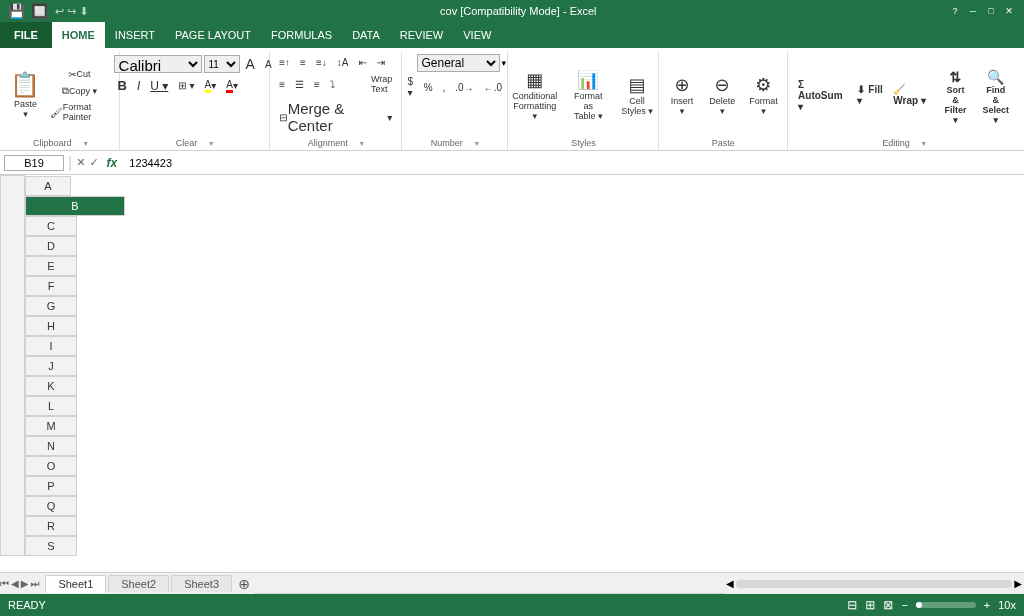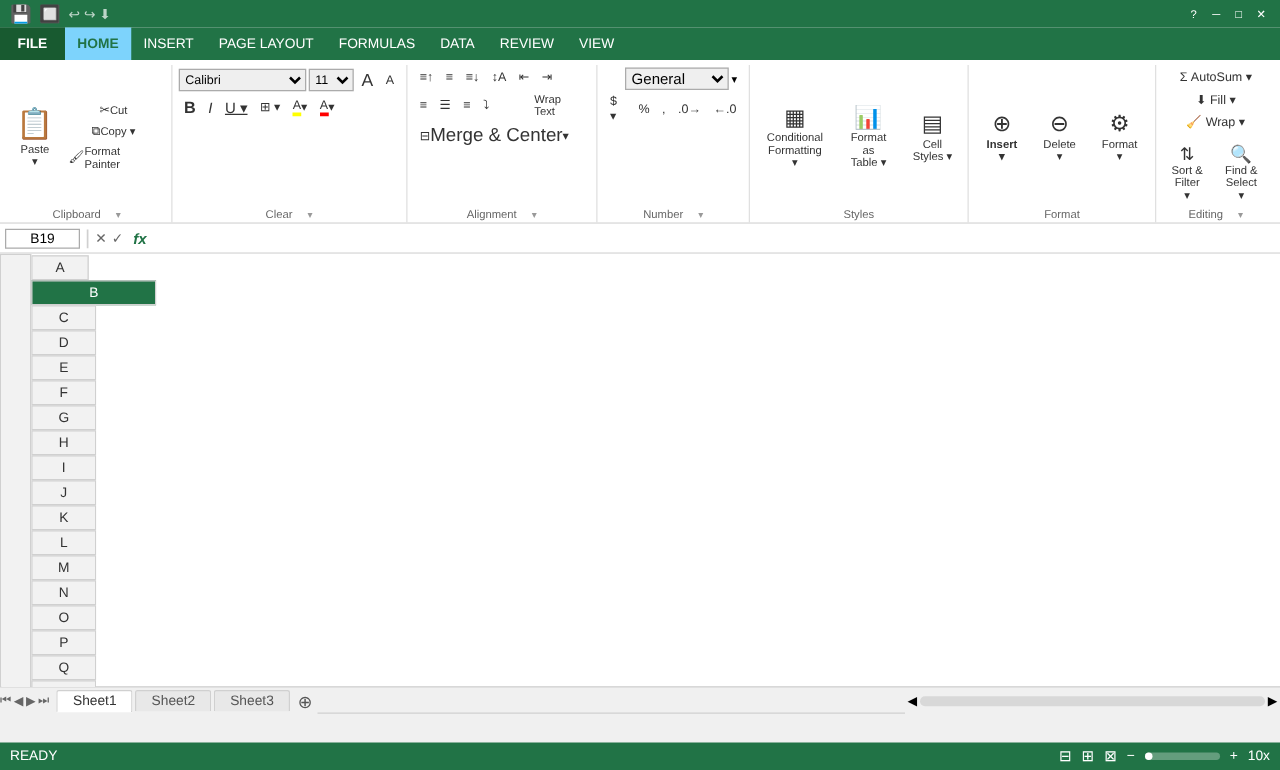--- a/index.html
+++ b/index.html
@@ -41,21 +41,21 @@
     .menu-item {
       color: white;
       padding: 0 10px;
       height: 100%;
       display: flex;
       align-items: center;
       font-size: 11px;
       cursor: pointer;
     }
     .menu-item.active {
-      background: #7dd3fc;
+      background: #ffffff;
       color: #217346;
       font-weight: bold;
     }
 
     
     .ribbon {
       background: white;
       border-bottom: 1px solid #d0d0d0;
       padding: 4px 0 0 0;
       min-height: 86px;
@@ -186,21 +186,20 @@
     
     .status-bar {
       background: #217346;
       color: white;
       height: 22px;
       display: flex;
       align-items: center;
       justify-content: space-between;
       padding: 0 8px;
       font-size: 11px;
-      margin-top: 23px;
     }
     .status-left { display: flex; align-items: center; gap: 8px; }
     .status-right { display: flex; align-items: center; gap: 8px; }
     .sheet-tab {
       padding: 2px 12px;
       border: 1px solid #d0d0d0;
       border-bottom: none;
       background: #e8e8e8;
       font-size: 11px;
       cursor: pointer;
@@ -228,43 +227,44 @@
 
     .main-layout {
       display: flex;
       flex-direction: column;
       height: 616px;
       overflow: hidden;
     }
 
     
     .font-select {
-      width: 102px;
+      width: 88px;
       height: 18px;
-      font-size: 10px;
+      font-size: 15px;
       border: 1px solid #ababab;
     }
     .font-size-select {
       width: 36px;
       height: 18px;
       font-size: 10px;
       border: 1px solid #ababab;
     }
   </style>
 </head>
 <body>
 
 <div class="main-layout">
 
   <div class="title-bar">
     <div style="display:flex;align-items:center;gap:6px;">
       <span style="font-size:14px;">💾</span>
       <span style="font-size:14px;">🔲</span>
       <span style="font-size:11px; color:rgba(255,255,255,0.7)">↩ ↪ ⬇</span>
     </div>
+    <div class="title-bar-title">cov [Compatibility Mode] - Excel</div>
     <div class="title-bar-controls">
       <span class="title-bar-btn">?</span>
       <span class="title-bar-btn">─</span>
       <span class="title-bar-btn">□</span>
       <span class="title-bar-btn">✕</span>
     </div>
   </div>
 
   <div class="menu-bar">
     <div class="menu-file">FILE</div>
@@ -397,38 +397,38 @@
         </div>
         <div class="ribbon-group-label">
           <span>Styles</span>
         </div>
       </div>
 
       <div class="ribbon-group">
         <div class="ribbon-group-inner" style="gap:4px;">
           <div class="rb-btn" style="min-width:36px;">
             <span style="font-size:18px;">⊕</span>
-            <span style="font-size:9px;font-weight:bold;">Insert ▾</span>
+            <span style="font-size:9px;">Insert ▾</span>
           </div>
           <div class="rb-btn" style="min-width:36px;">
             <span style="font-size:18px;">⊖</span>
             <span style="font-size:9px;">Delete ▾</span>
           </div>
           <div class="rb-btn" style="min-width:36px;">
             <span style="font-size:18px;">⚙</span>
             <span style="font-size:9px;">Format ▾</span>
           </div>
         </div>
         <div class="ribbon-group-label">
-          <span>Format</span>
-        </div>
-      </div>
-
-      <div class="ribbon-group">
-        <div class="ribbon-group-inner" style="flex-direction:column; gap:2px;">
+          <span>Paste</span>
+        </div>
+      </div>
+
+      <div class="ribbon-group">
+        <div class="ribbon-group-inner" style="flex-direction:row; gap:2px;font-weight:bold;">
           <div class="rb-row">
             <div class="rb-btn-sm">Σ AutoSum ▾</div>
           </div>
           <div class="rb-row">
             <div class="rb-btn-sm">⬇ Fill ▾</div>
           </div>
           <div class="rb-row">
             <div class="rb-btn-sm">🧹 Wrap ▾</div>
           </div>
           <div class="rb-row" style="gap:4px; margin-top:4px;">
@@ -451,20 +451,21 @@
       </div>
     </div>
   </div>
 
   <div class="formula-bar">
     <input class="name-box" value="B19" style="">
     <span style="color:#d0d0d0; font-size:16px;">|</span>
     <span style="color:#666; cursor:default;">✕</span>
     <span style="color:#666; cursor:default;">✓</span>
     <span class="formula-fx">fx</span>
+    <input class="formula-input" value="1234423" style="">
   </div>
 
   <div style="display:flex; flex:1; flex-direction:column; overflow:hidden; background:white;">
     <div style="overflow:auto; flex:1;">
       <table class="grid-table">
         <thead>
           <tr>
             <th class="corner-cell" style="width:24px;"></th>
             <th style="width:46px;" class="col-header">A</th>
             <th style="width:100px;" class="col-header active">B</th>

